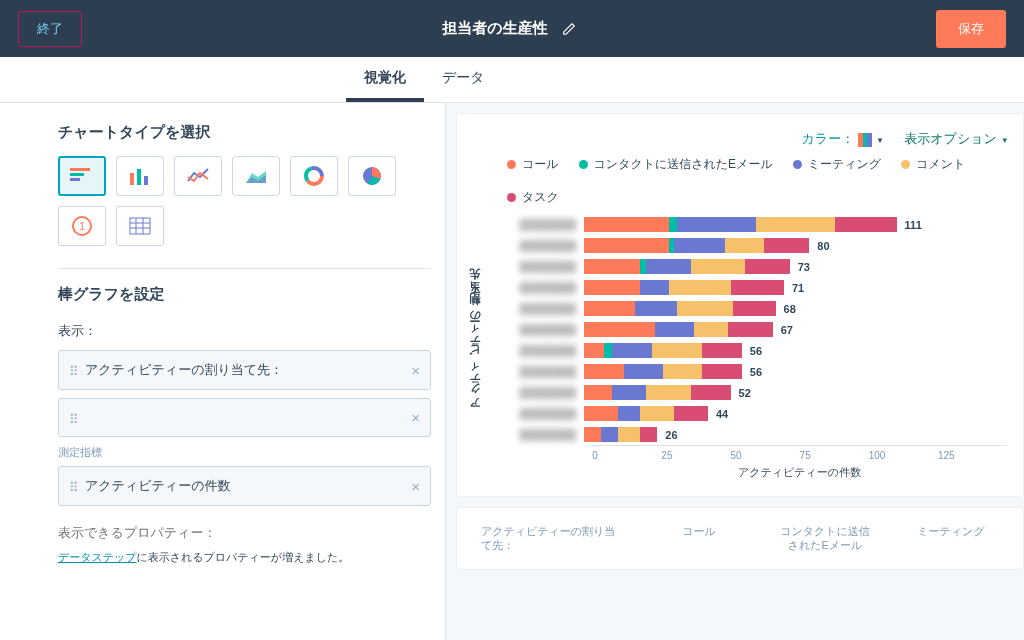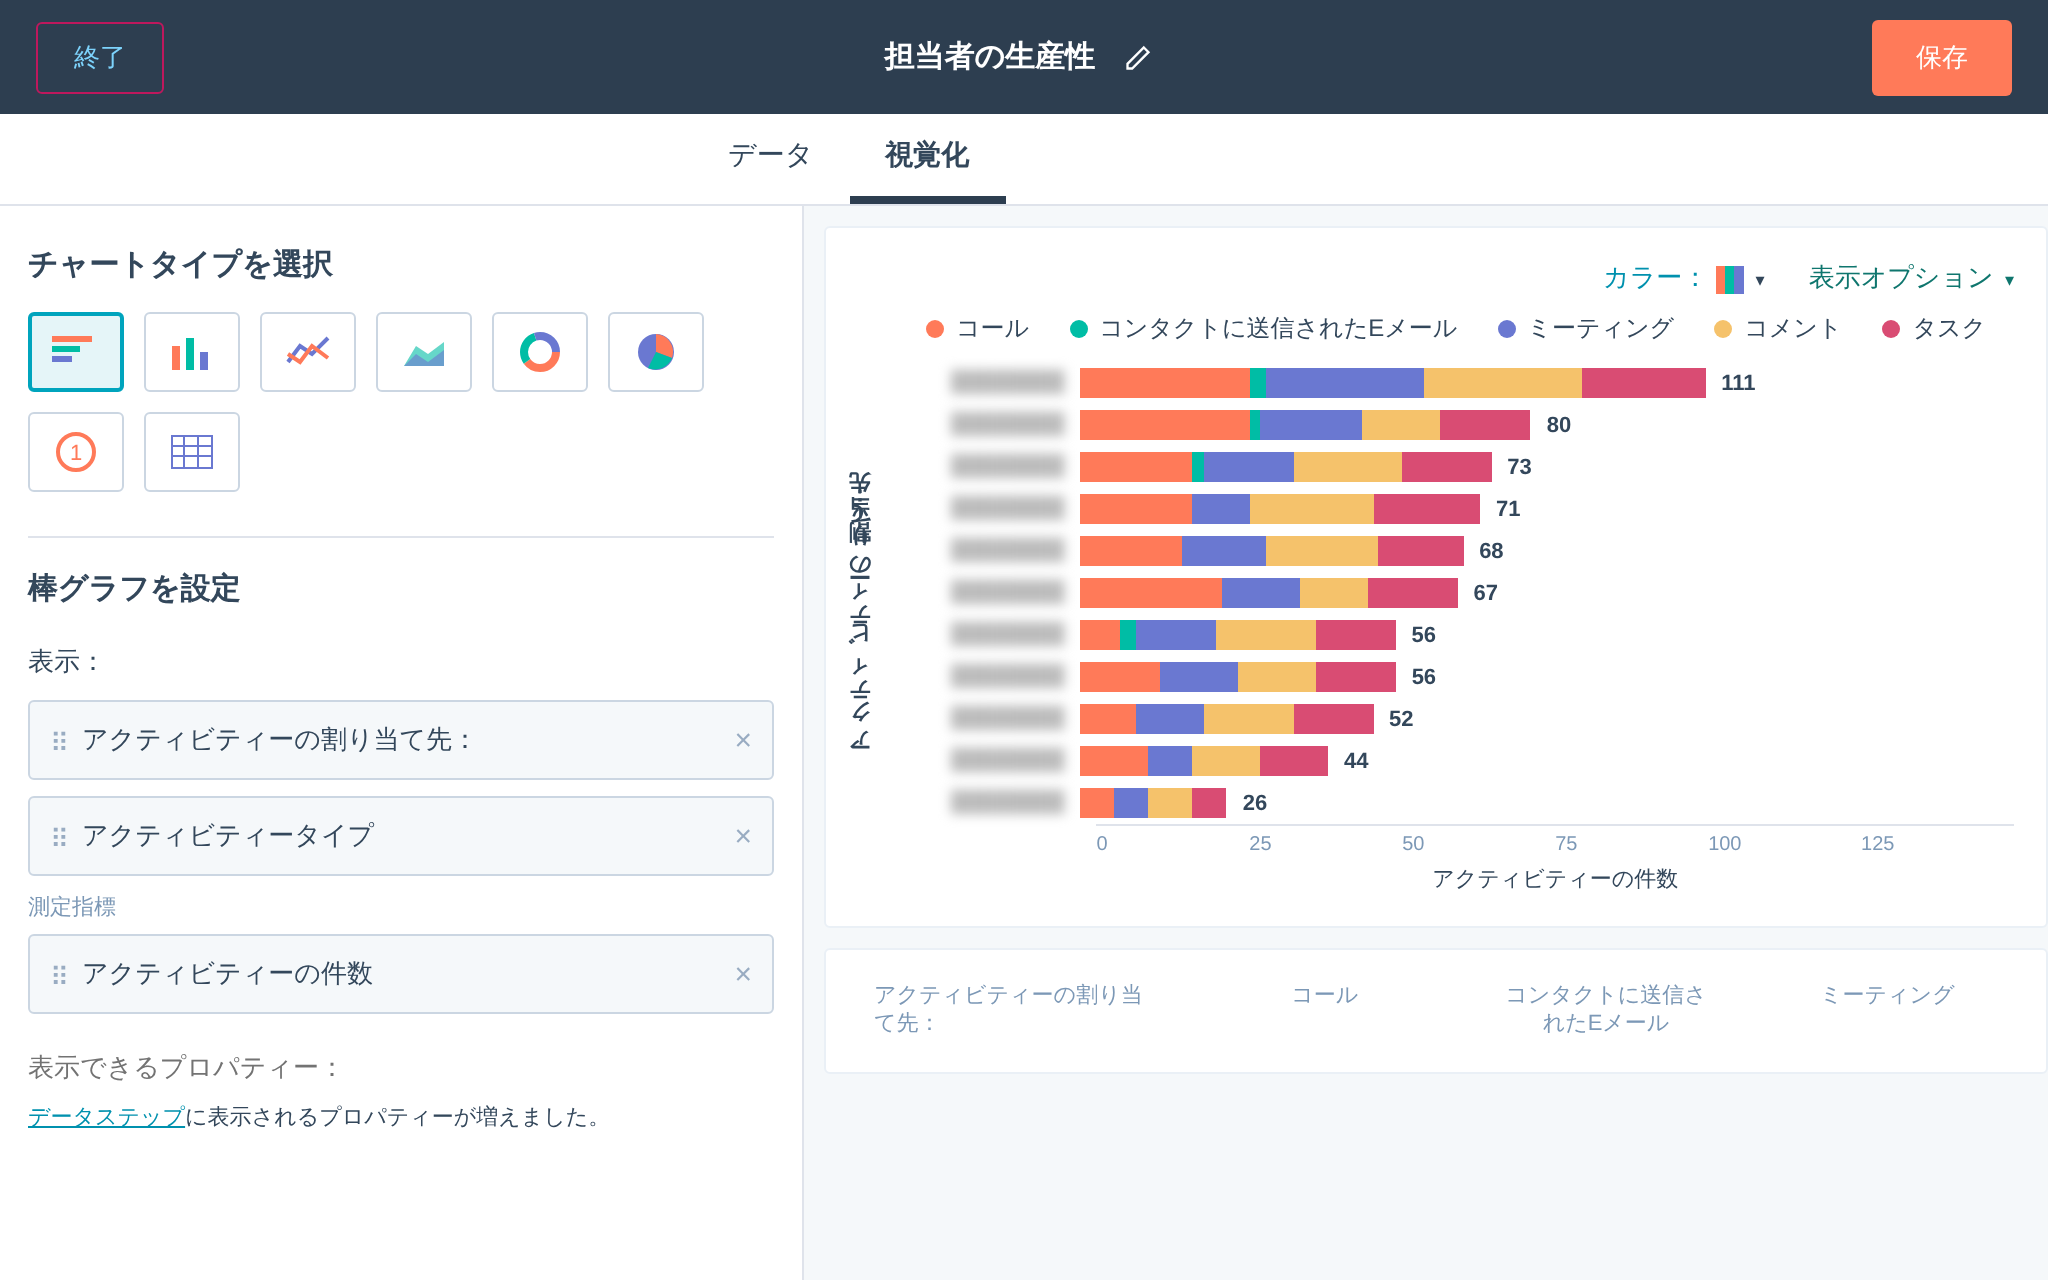--- a/index.html
+++ b/index.html
@@ -12,21 +12,21 @@
 .topbar .save { background: #ff7a59; color: #fff; border: none; padding: 10px 22px; border-radius: 3px; font-size: 13px; cursor: pointer; }
 
 .tabbar { height: 46px; border-bottom: 1px solid #dfe3eb; display: flex; align-items: center; padding: 0 16px; }
 .filters-btn { border: 1px solid #cbd6e2; background: #eaf0f6; color: #506e91; padding: 6px 12px; border-radius: 3px; font-size: 12px; cursor: pointer; }
 .tabbar .spacer { flex: 1; display: flex; justify-content: flex-start; padding-left: 330px; height: 100%; }
 .tabbar .tab { padding: 0 18px; height: 100%; display: flex; align-items: center; font-size: 14px; color: #33475b; cursor: pointer; border-bottom: 4px solid transparent; }
 .tabbar .tab.active { border-bottom: 4px solid #2d3e50; font-weight: 600; }
 .tabbar .right-actions { display: flex; gap: 10px; }
 .tabbar .ghost-btn { border: 1px solid #cbd6e2; background: #fff; color: #99acc2; padding: 6px 12px; border-radius: 3px; font-size: 12px; cursor: default; }
 
-.content { display: flex; height: calc(640px - 57px - 46px); }
+.content { display: flex; height: calc(640px - 57px - 46px); padding-left: 44px; }
 .sidebar { width: 402px; border-right: 1px solid #dfe3eb; padding: 20px 14px; overflow: hidden; }
 .sidebar h3 { font-size: 15px; font-weight: 700; color: #33475b; margin-bottom: 14px; }
 .chart-types { display: flex; flex-wrap: wrap; gap: 10px; margin-bottom: 22px; }
 .ct { width: 48px; height: 40px; border: 1px solid #cbd6e2; border-radius: 3px; display: flex; align-items: center; justify-content: center; cursor: pointer; background: #fff; }
 .ct.active { border: 2px solid #00a4bd; background: #e5f5f8; }
 
 .sidebar .divider { border-top: 1px solid #dfe3eb; margin: 10px 0 16px; }
 .sidebar .sub-h { font-size: 15px; font-weight: 700; margin-bottom: 18px; }
 .sidebar .label { font-size: 13px; color: #33475b; margin-bottom: 10px; }
 .sidebar .small-label { font-size: 11px; color: #7c98b6; margin-bottom: 6px; margin-top: 6px; }
@@ -76,22 +76,22 @@
     <span>担当者の生産性</span>
     <svg class="pencil" viewBox="0 0 24 24" fill="none" stroke="#fff" stroke-width="2">
         <path d="M17 3l4 4L7 21H3v-4L17 3z"></path>
       </svg>
   </div>
   <button class="save">保存</button>
 </div>
 
 <div class="tabbar">
   <div class="spacer">
+    <div class="tab active">視覚化</div>
     <div class="tab">データ</div>
-    <div class="tab active">視覚化</div>
   </div>
 </div>
 
 <div class="content">
   <div class="sidebar">
     <h3>チャートタイプを選択</h3>
     <div class="chart-types">
       <div class="ct active">
           <svg width="24" height="18">
             <rect x="0" y="1" width="20" height="3" fill="#ff7a59"></rect>
@@ -153,21 +153,20 @@
     <h3 class="sub-h">棒グラフを設定</h3>
     <div class="label">表示：</div>
 
     <div class="field">
       <span class="grip"></span>
       <span>アクティビティーの割り当て先：</span>
       <span class="remove">×</span>
     </div>
     <div class="field">
       <span class="grip"></span>
-      <span>アクティビティータイプ</span>
       <span class="remove">×</span>
     </div>
     <div class="small-label">測定指標</div>
     <div class="field">
       <span class="grip"></span>
       <span>アクティビティーの件数</span>
       <span class="remove">×</span>
     </div>
 
     <div class="avail-label">表示できるプロパティー：</div>

